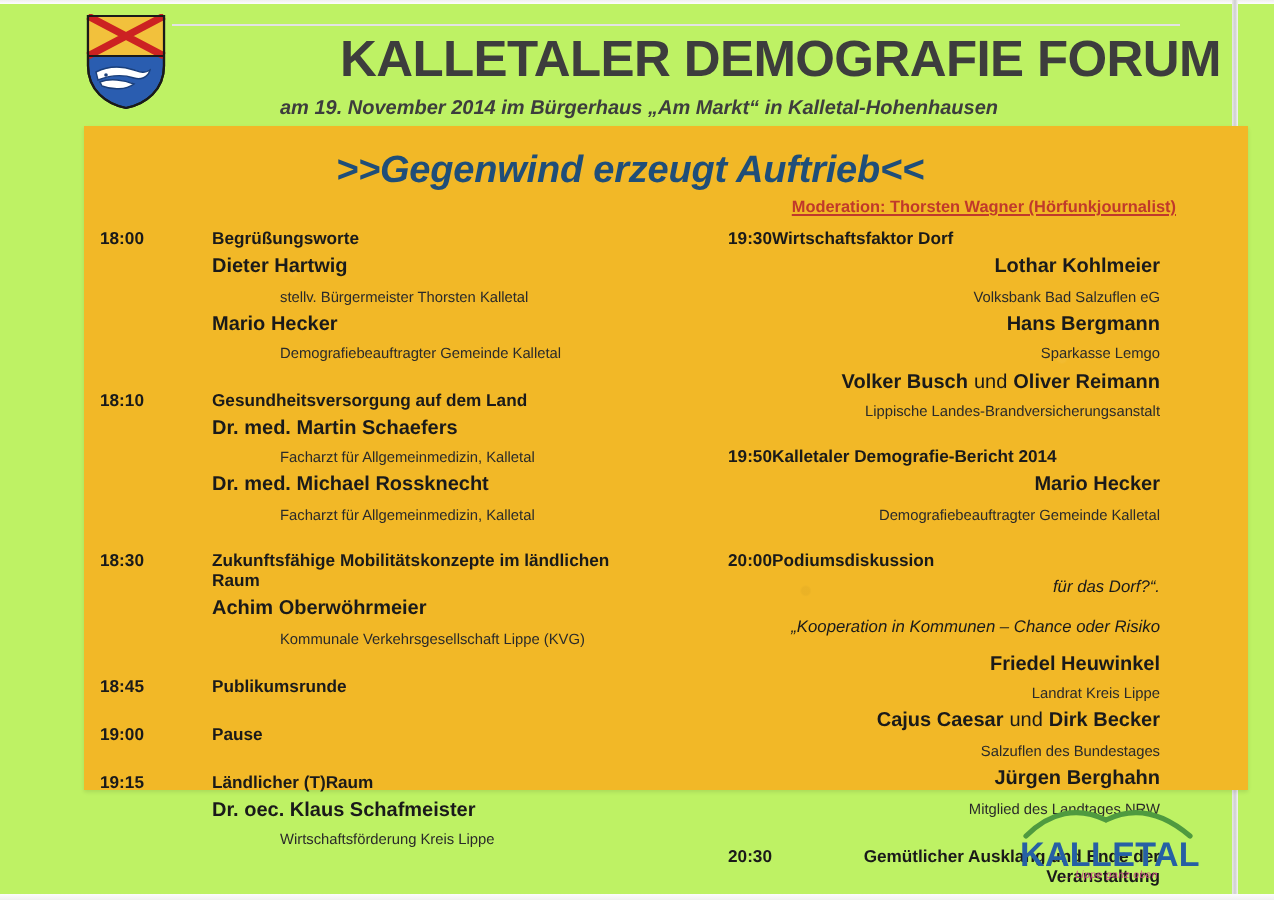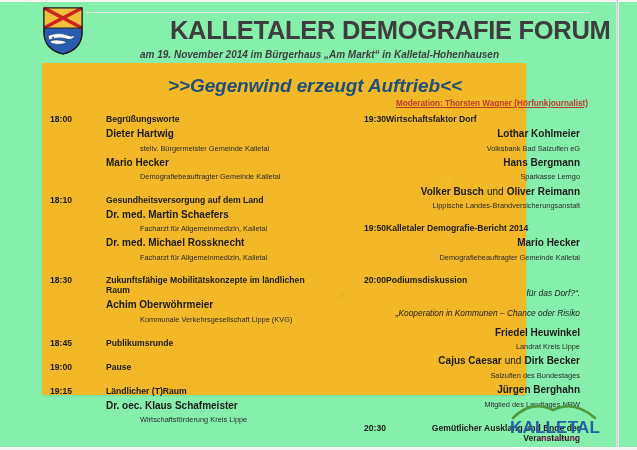--- a/index.html
+++ b/index.html
@@ -13,21 +13,21 @@
     overflow: hidden;
     font-family: "Liberation Sans", sans-serif;
     -webkit-font-smoothing: antialiased;
   }
 
   
   .page {
     position: absolute;
     left: 0; top: 0;
     width: 637px; height: 450px;
-    background: #86efac;
+    background: #bef264;
   }
   .page-edge-right {
     position: absolute;
     left: 616px; top: 0px;
     width: 3px; height: 450px;
     background: linear-gradient(to right, #e9e9e9, #cfcfcf, #f4f4f4);
   }
   .page-edge-top {
     position: absolute;
     left: 0px; top: 0px;
@@ -73,21 +73,21 @@
     position: absolute;
     left: 86px; top: 12px;
     width: 504px; height: 1px;
     background: #e3e3e3;
   }
 
   
   .panel {
     position: absolute;
     left: 42px; top: 63px;
-    width: 484px; height: 332px;
+    width: 582px; height: 332px;
     background: #f2b827;
     box-shadow: 0 1px 2px rgba(0,0,0,0.10);
   }
   .panel-grain {
     position: absolute;
     inset: 0;
     background:
       radial-gradient(circle at 18% 22%, rgba(255,255,255,0.05) 0 2px, transparent 3px),
       radial-gradient(circle at 62% 70%, rgba(0,0,0,0.03) 0 2px, transparent 3px),
       radial-gradient(circle at 84% 35%, rgba(255,255,255,0.045) 0 2px, transparent 3px);
@@ -231,21 +231,21 @@
 
     <div class="col col-left">
 
       <div class="slot">
         <div class="slot-head">
           <div class="slot-time">18:00</div>
           <div class="slot-title">Begrüßungsworte</div>
         </div>
         <div class="slot-body">
           <div class="speaker">Dieter Hartwig</div>
-          <div class="affil">stellv. Bürgermeister Gemeinde Kalletal</div>
+          <div class="affil">stellv. Bürgermeister Thorsten Kalletal</div>
           <div class="speaker">Mario Hecker</div>
           <div class="affil">Demografiebeauftragter Gemeinde Kalletal</div>
         </div>
       </div>
 
       <div class="slot" style="margin-top:13px;">
         <div class="slot-head">
           <div class="slot-time">18:10</div>
           <div class="slot-title">Gesundheitsversorgung auf dem Land</div>
         </div>

